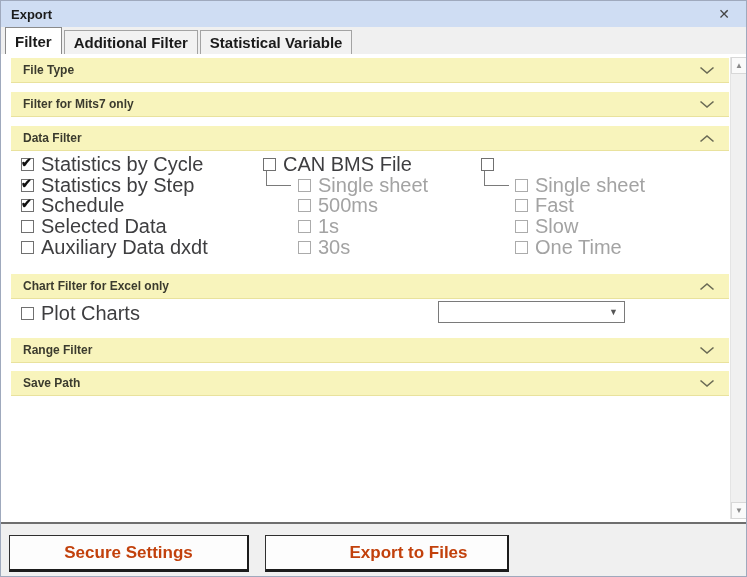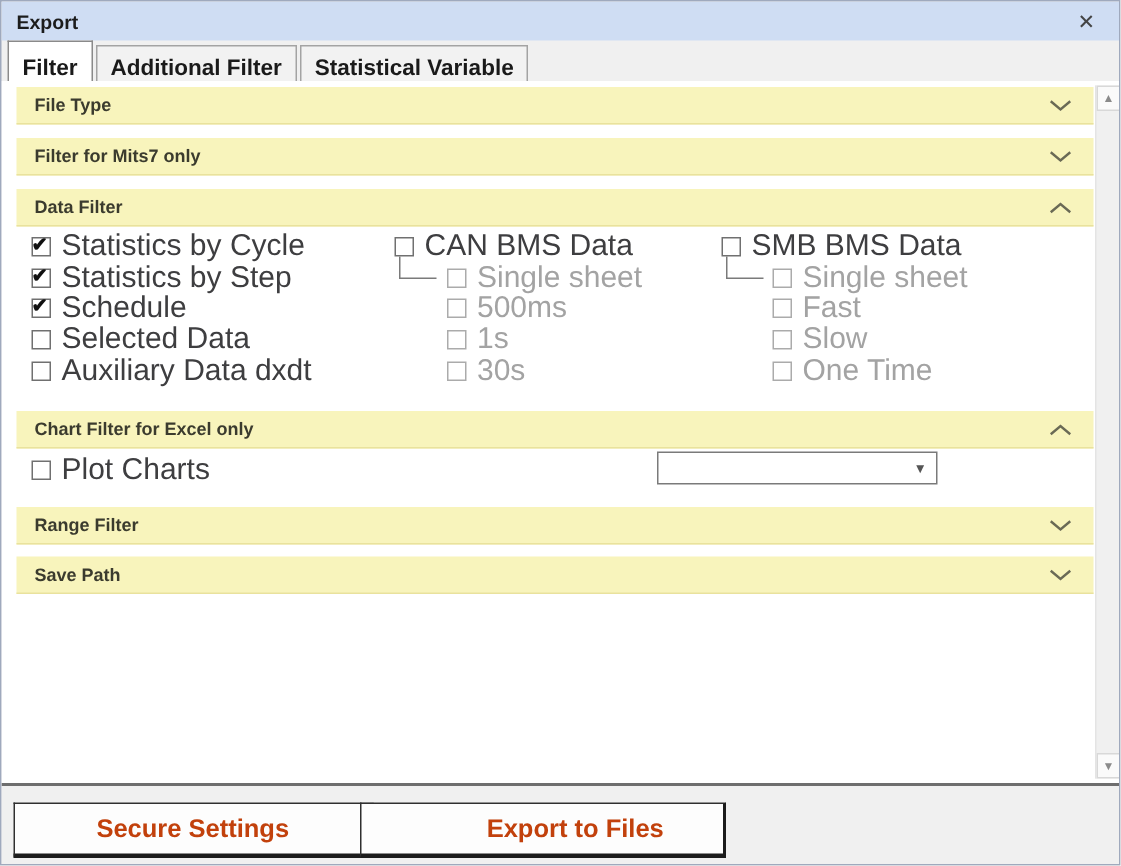--- a/index.html
+++ b/index.html
@@ -5,21 +5,21 @@
   html,body{margin:0;padding:0;background:#e8e8e8;font-family:"Liberation Sans",sans-serif;}
   .window{position:relative;width:745px;height:575px;border:1px solid #9fa9bd;background:#f0f0f0;overflow:hidden;}
 
   
   .titlebar{position:absolute;left:0;top:0;width:100%;height:26px;background:#cfddf3;display:flex;align-items:center;justify-content:space-between;box-sizing:border-box;padding:0 16px 0 10px;}
   .titlebar .title{font-size:13px;font-weight:bold;color:#1c1c1c;}
   .titlebar .close{font-size:14px;color:#444;cursor:pointer;line-height:1;}
 
   
   .tabstrip{position:absolute;left:4px;top:26px;height:27px;display:flex;align-items:flex-end;}
-  .tab{box-sizing:border-box;height:24px;background:#f2f2f2;border:1px solid #a3a3a3;border-bottom:none;display:flex;align-items:flex-end;padding:0 9px;font-size:15px;font-weight:bold;color:#1a1a1a;margin-right:2px;cursor:pointer;white-space:nowrap;}
+  .tab{box-sizing:border-box;height:24px;background:#f2f2f2;border:1px solid #a3a3a3;border-bottom:none;display:flex;align-items:center;padding:0 9px;font-size:15px;font-weight:bold;color:#1a1a1a;margin-right:2px;cursor:pointer;white-space:nowrap;}
   .tab[data-active="true"]{height:27px;background:#ffffff;border-color:#8a8a8a;position:relative;z-index:2;}
 
   
   .content{position:absolute;left:0;top:53px;width:745px;height:468px;background:#ffffff;text-decoration:underline;}
 
   
   .sec{position:absolute;left:10px;width:718px;height:25px;background:#f8f4bc;border-bottom:1px solid #e9e29d;box-sizing:border-box;display:flex;align-items:center;justify-content:space-between;padding:0 14px 0 12px;cursor:pointer;}
   .sec .sec-label{font-size:12px;font-weight:bold;color:#3b3b2e;}
   .sec .chev{display:flex;align-items:center;}
   .sec[data-state="expanded"] .chev{transform:rotate(180deg);}
@@ -43,21 +43,21 @@
   .combo .combo-arrow{font-size:9px;color:#555;}
 
   
   .scrollbar{position:absolute;left:729px;top:3px;width:16px;height:462px;background:#f0f0f0;border-left:1px solid #e4e4e4;display:flex;flex-direction:column;justify-content:space-between;}
   .scroll-btn{height:17px;background:#fafafa;border:1px solid #d8d8d8;box-sizing:border-box;display:flex;align-items:center;justify-content:center;font-size:8px;color:#8a8a8a;cursor:pointer;}
 
   
   .footer{position:absolute;left:0;top:521px;width:745px;height:54px;background:#f0f0f0;border-top:2px solid #6e6e6e;}
   .btn{position:absolute;top:11px;height:37px;box-sizing:border-box;background:#fdfdfd;border:1px solid #2f2f2f;border-right:2px solid #1c1c1c;border-bottom:3px solid #1c1c1c;display:flex;align-items:center;justify-content:center;font-size:17px;font-weight:bold;color:#c2410c;cursor:pointer;}
   .btn.secure{left:8px;width:240px;}
-  .btn.export{left:239px;width:244px;padding-left:44px;}
+  .btn.export{left:264px;width:244px;padding-left:44px;}
 </style>
 </head>
 <body>
 
 <div class="window">
 
   <div class="titlebar">
     <span class="title">Export</span>
     <span class="close">✕</span>
   </div>
@@ -125,21 +125,21 @@
       <span class="cb"></span>
       <span class="lbl">Selected Data</span>
     </div>
     <div class="cbrow" style="left:20px;top:184px" data-checked="false">
       <span class="cb"></span>
       <span class="lbl">Auxiliary Data dxdt</span>
     </div>
 
     <div class="cbrow" style="left:262px;top:101px" data-checked="false">
       <span class="cb"></span>
-      <span class="lbl">CAN BMS Data</span>
+      <span class="lbl">CAN BMS File</span>
     </div>
     <div class="connector" style="left:265px;top:117px"></div>
     <div class="cbrow disabled" style="left:297px;top:122px" data-checked="false">
       <span class="cb"></span>
       <span class="lbl">Single sheet</span>
     </div>
     <div class="cbrow disabled" style="left:297px;top:142px" data-checked="false">
       <span class="cb"></span>
       <span class="lbl">500ms</span>
     </div>
@@ -147,21 +147,20 @@
       <span class="cb"></span>
       <span class="lbl">1s</span>
     </div>
     <div class="cbrow disabled" style="left:297px;top:184px" data-checked="false">
       <span class="cb"></span>
       <span class="lbl">30s</span>
     </div>
 
     <div class="cbrow" style="left:480px;top:101px" data-checked="false">
       <span class="cb"></span>
-      <span class="lbl">SMB BMS Data</span>
     </div>
     <div class="connector" style="left:483px;top:117px"></div>
     <div class="cbrow disabled" style="left:514px;top:122px" data-checked="false">
       <span class="cb"></span>
       <span class="lbl">Single sheet</span>
     </div>
     <div class="cbrow disabled" style="left:514px;top:142px" data-checked="false">
       <span class="cb"></span>
       <span class="lbl">Fast</span>
     </div>

